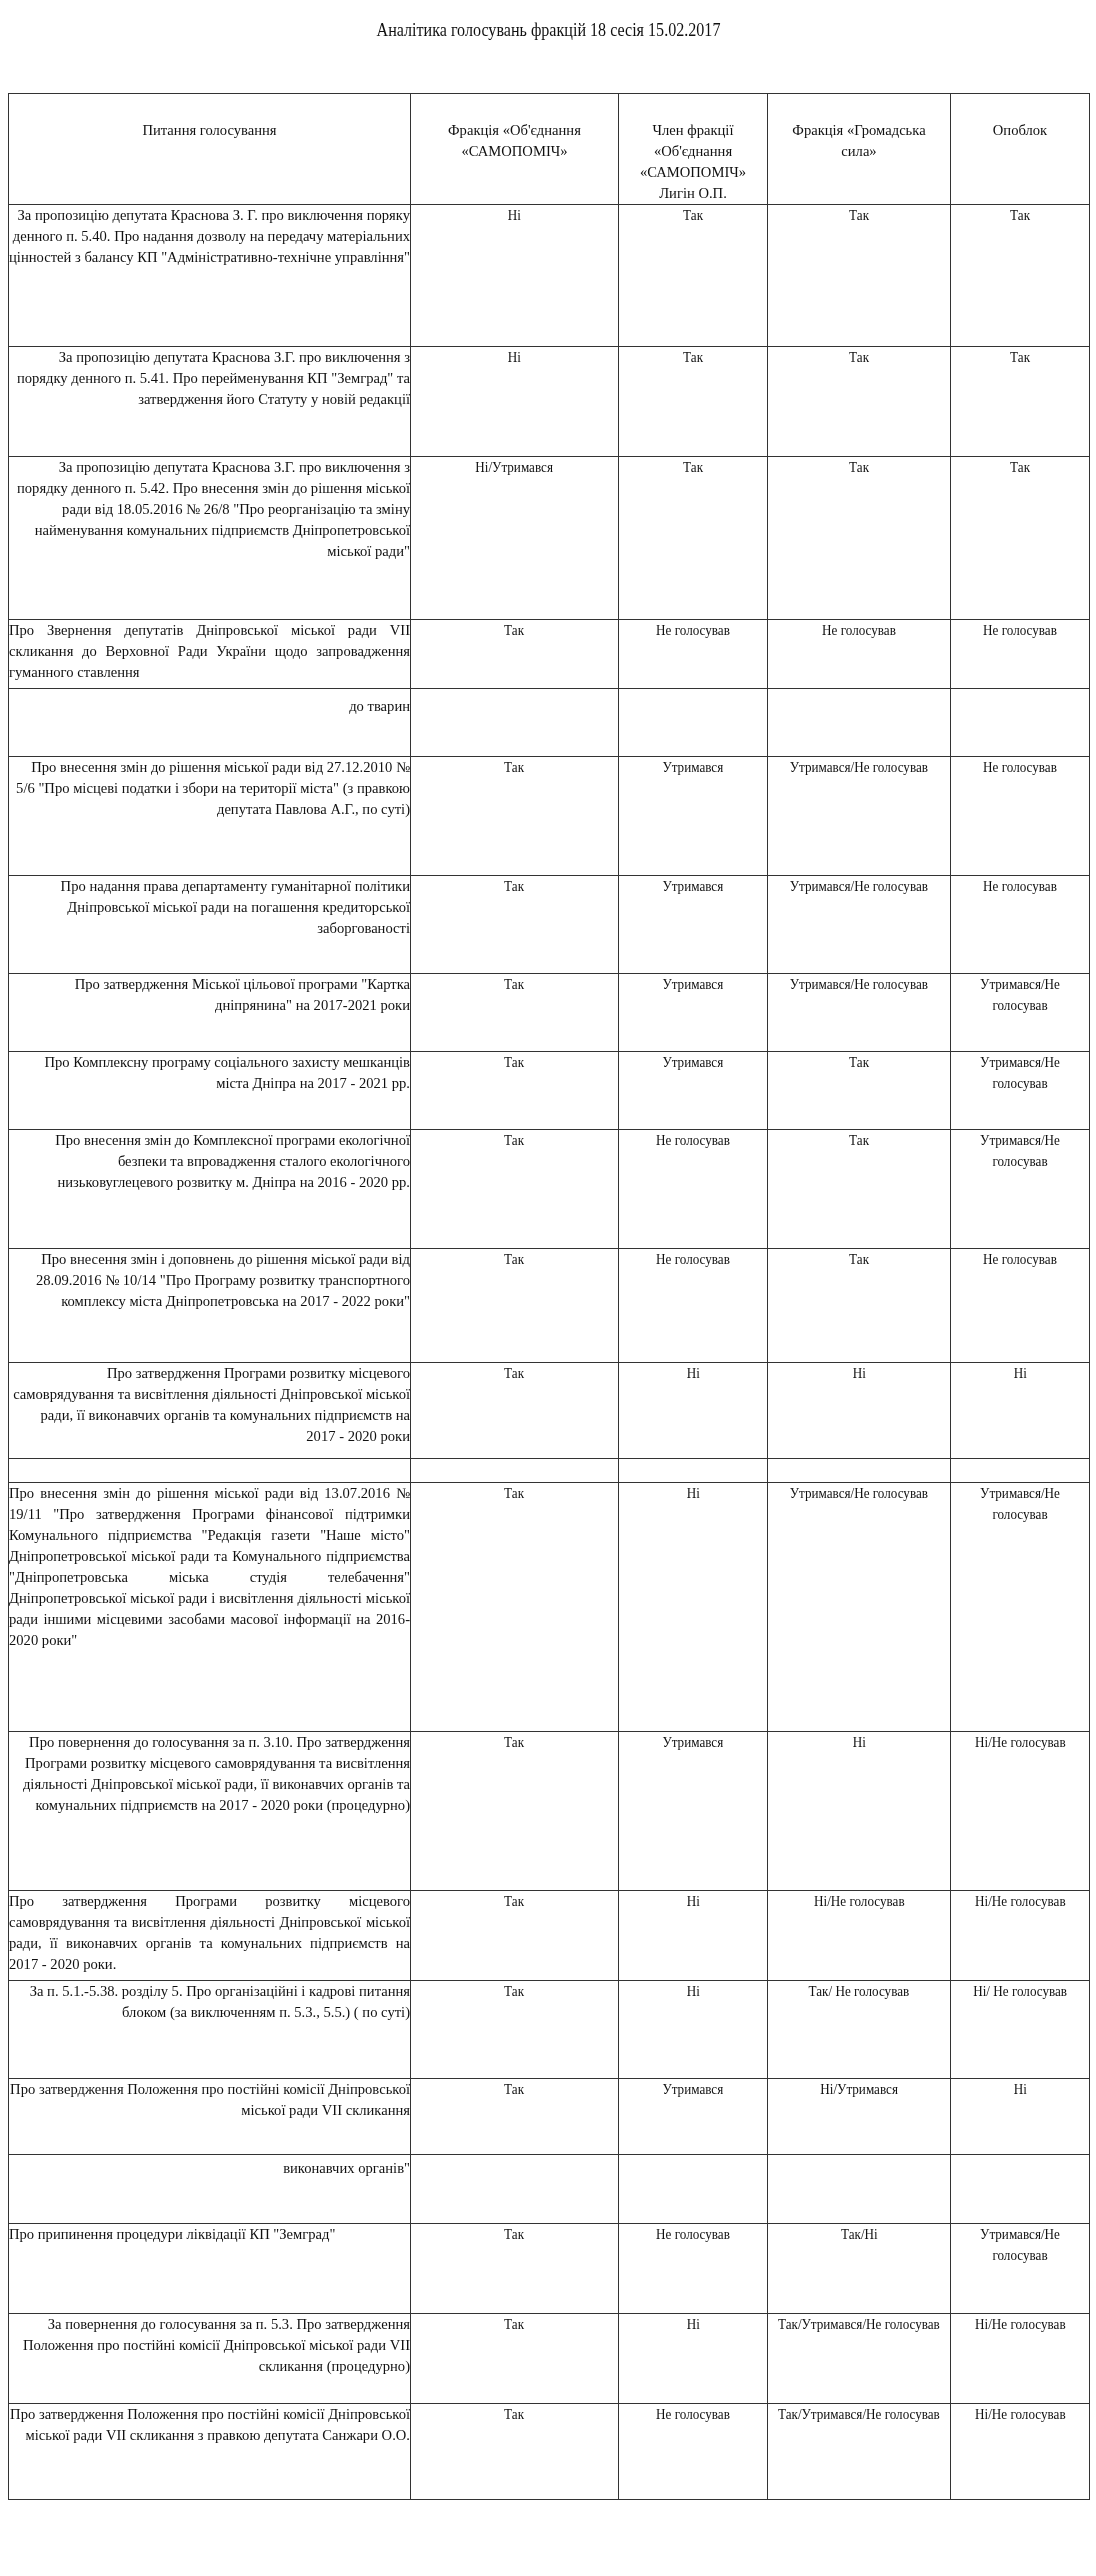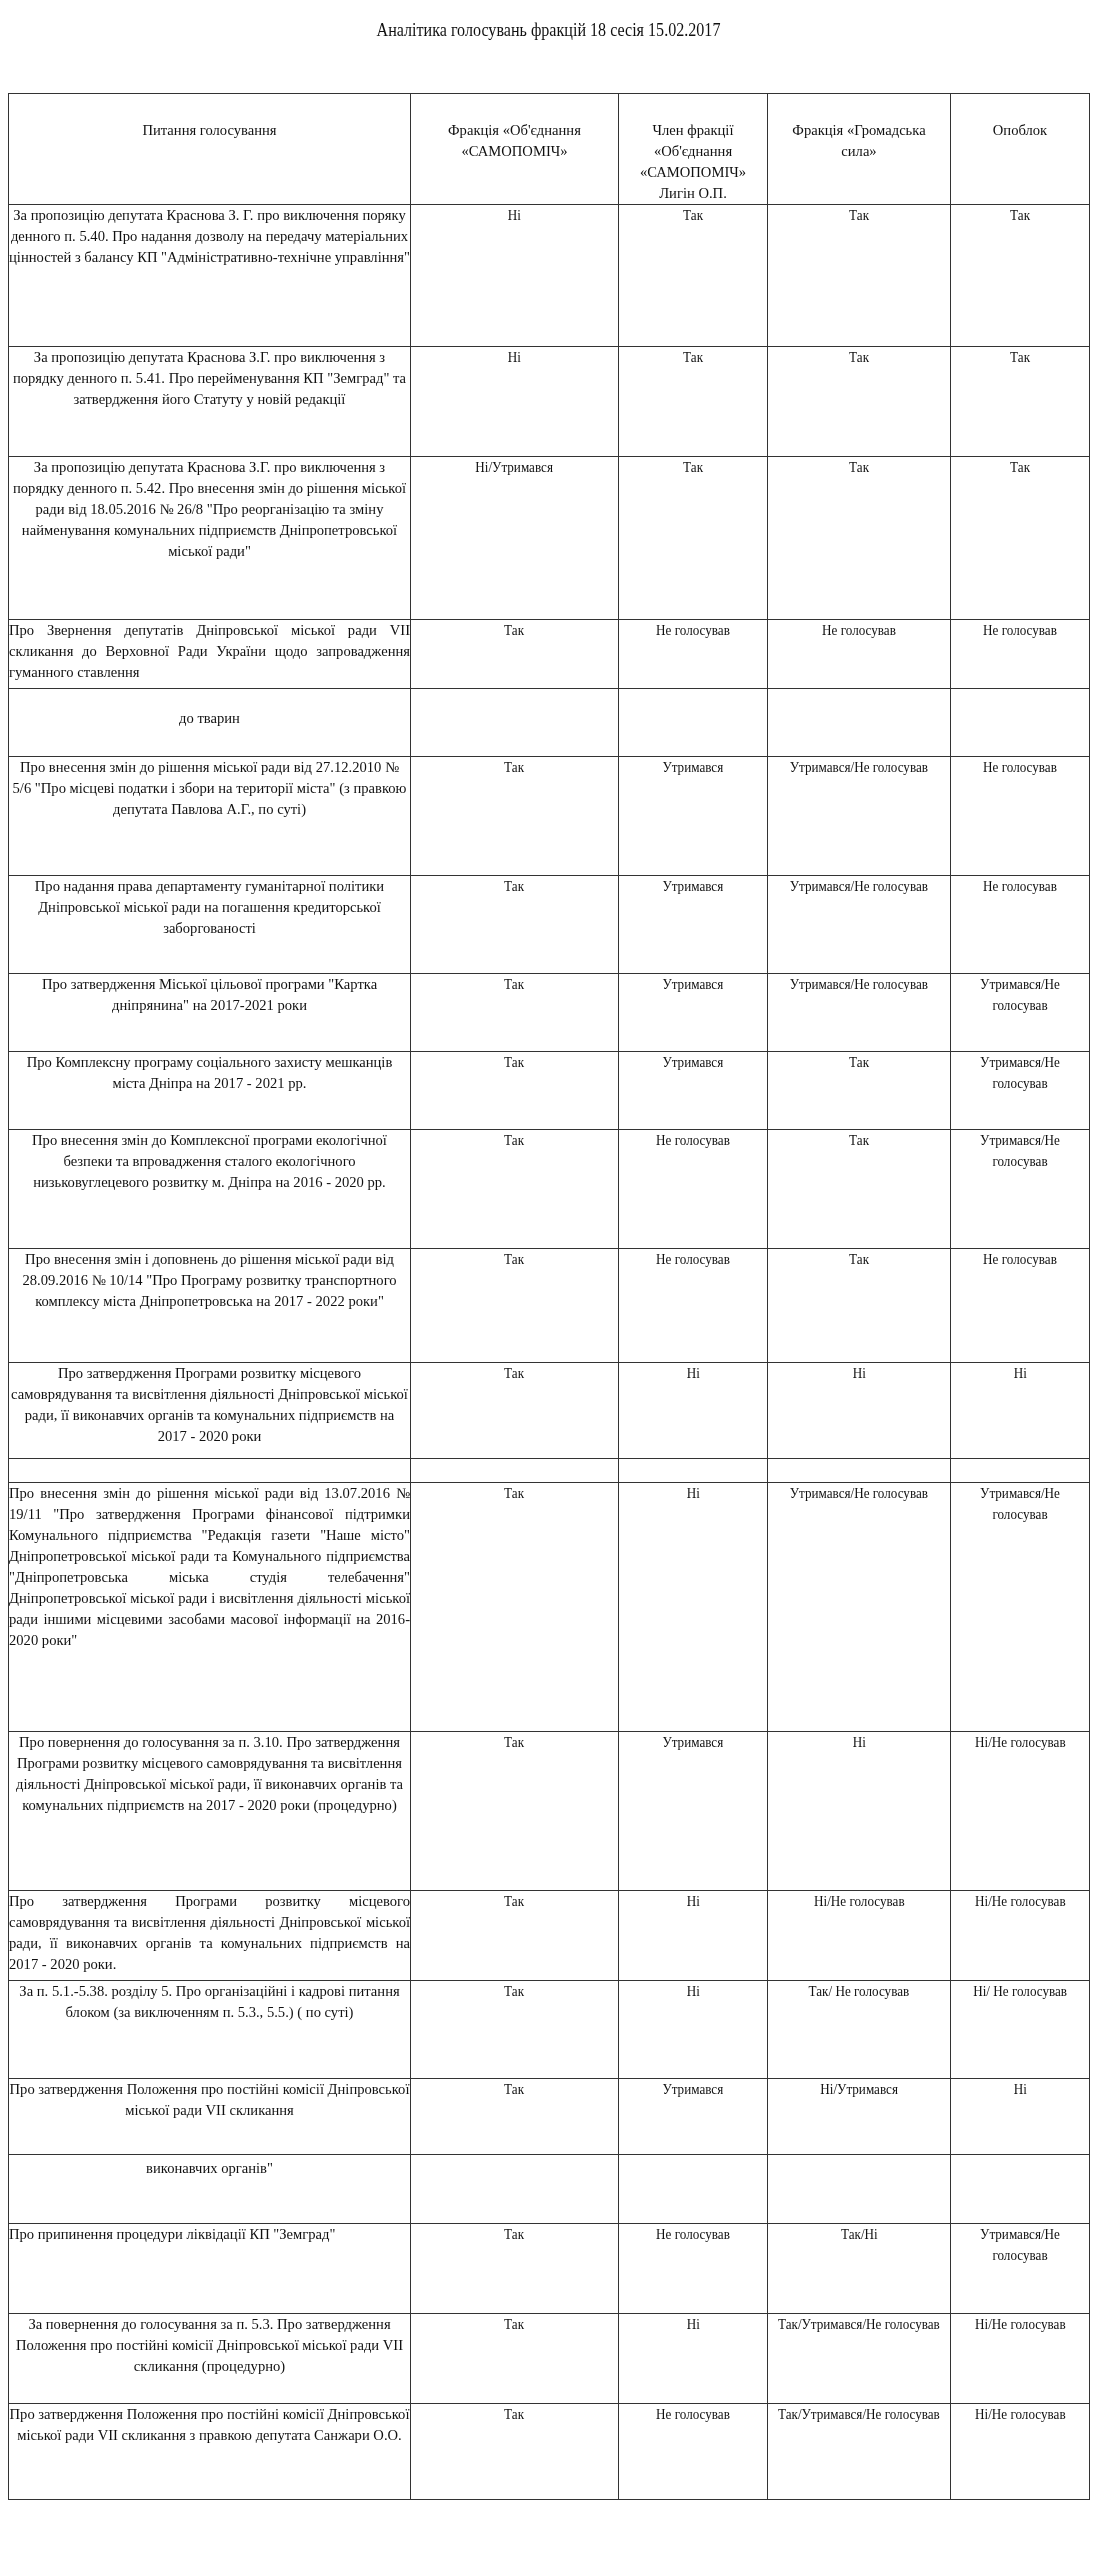--- a/index.html
+++ b/index.html
@@ -2,21 +2,21 @@
 <html style="font-size:14.6px"><head>
 <meta charset="utf-8">
 <style>
   html, body { margin: 0; padding: 0; background: #ffffff; }
   body { width: 1097px; height: 2576px; position: relative; font-family: "Liberation Serif", serif; color: #111; }
   .title { position: absolute; top: 20px; left: 0; width: 1097px; text-align: center; font-size: 18.3px; transform: scaleX(0.88); }
   table.votes { position: absolute; top: 93px; left: 8px; width: 1080px; border-collapse: collapse; table-layout: fixed; }
   table.votes td, table.votes th { border: 1.4px solid #333; vertical-align: top; font-size: 14.6px; line-height: 21px; padding: 0; }
   table.votes th { font-weight: normal; text-align: center; vertical-align: middle; }
   th .hdr { display: block; padding: 0 5.5px; }
-  td.q { text-align: center; padding: 12.8px 12.8px 5.5px 7.3px; }
+  td.q { text-align: right; padding: 12.8px 12.8px 5.5px 7.3px; }
   td.q.just { text-align: justify; }
   td.v { text-align: center; font-size: 13.3px; line-height: 18.3px; padding: 1.8px 5.5px 0 5.5px; transform-origin: top; }
   .vtext { display: inline-block; transform: scaleX(0.9); }
   col.c0 { width: 402px; } col.c1 { width: 208px; } col.c2 { width: 149px; } col.c3 { width: 183px; } col.c4 { width: 139px; }
 </style>
 </head>
 <body>
 
 <div class="title">Аналітика голосувань фракцій 18 сесія 15.02.2017</div>
 
@@ -70,21 +70,21 @@
         <td class="v"><span class="vtext">Так</span></td>
       </tr>
       <tr style="height: 69px;">
         <td class="q just">Про Звернення депутатів Дніпровської міської ради VII скликання до Верховної Ради України щодо запровадження гуманного ставлення</td>
         <td class="v"><span class="vtext">Так</span></td>
         <td class="v"><span class="vtext">Не голосував</span></td>
         <td class="v"><span class="vtext">Не голосував</span></td>
         <td class="v"><span class="vtext">Не голосував</span></td>
       </tr>
       <tr style="height: 68px;">
-        <td class="q" style="padding-top: 19px;">до тварин</td>
+        <td class="q" style="padding-top: 7px;">до тварин</td>
         <td class="v"><span class="vtext"></span></td>
         <td class="v"><span class="vtext"></span></td>
         <td class="v"><span class="vtext"></span></td>
         <td class="v"><span class="vtext"></span></td>
       </tr>
       <tr style="height: 119px;">
         <td class="q">Про внесення змін до рішення міської ради від 27.12.2010 № 5/6 "Про місцеві податки і збори на території міста" (з правкою депутата  Павлова А.Г., по суті)</td>
         <td class="v"><span class="vtext">Так</span></td>
         <td class="v"><span class="vtext">Утримався</span></td>
         <td class="v"><span class="vtext">Утримався/Не голосував</span></td>

